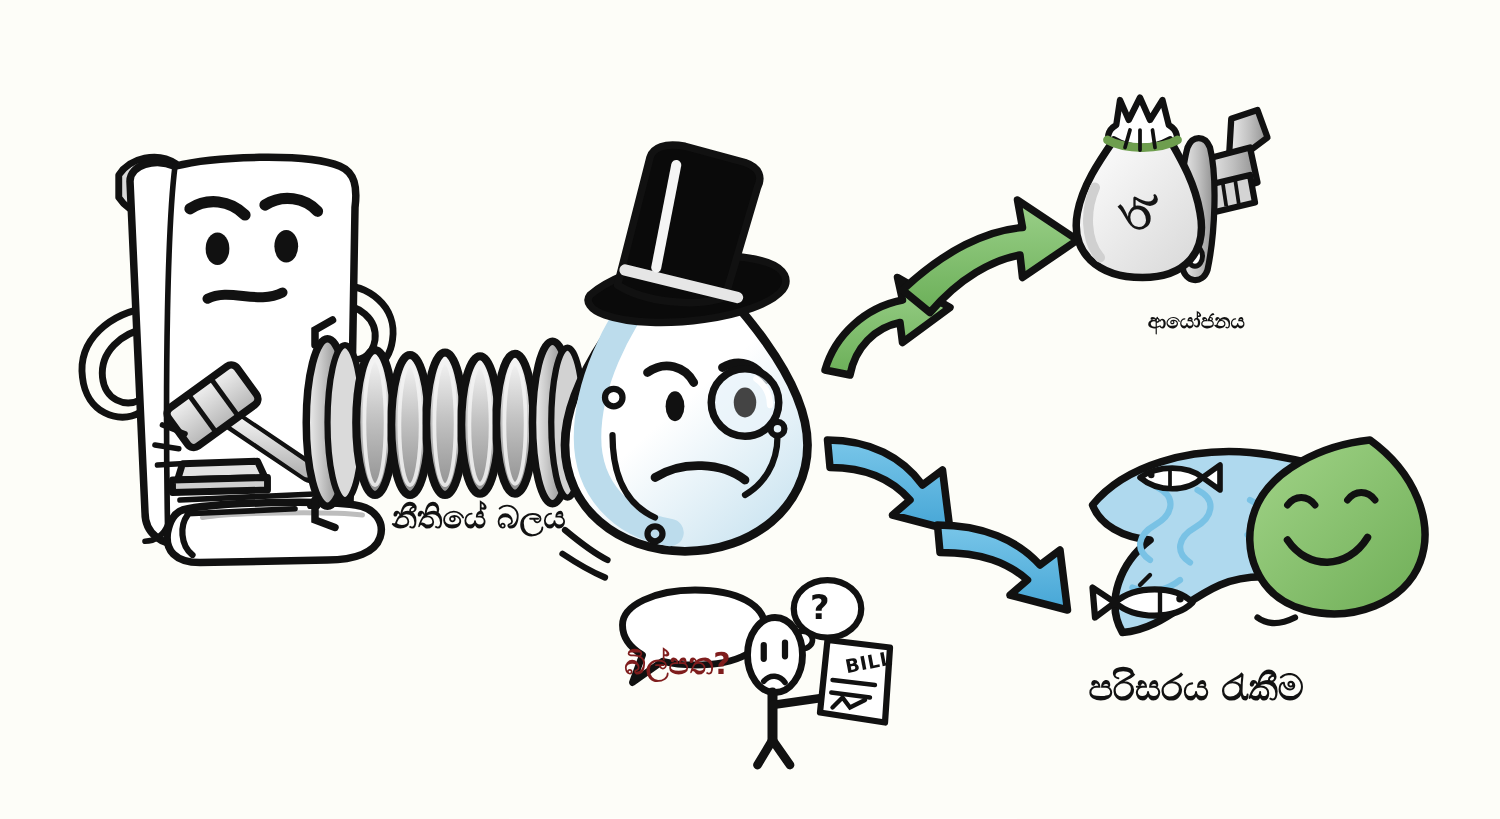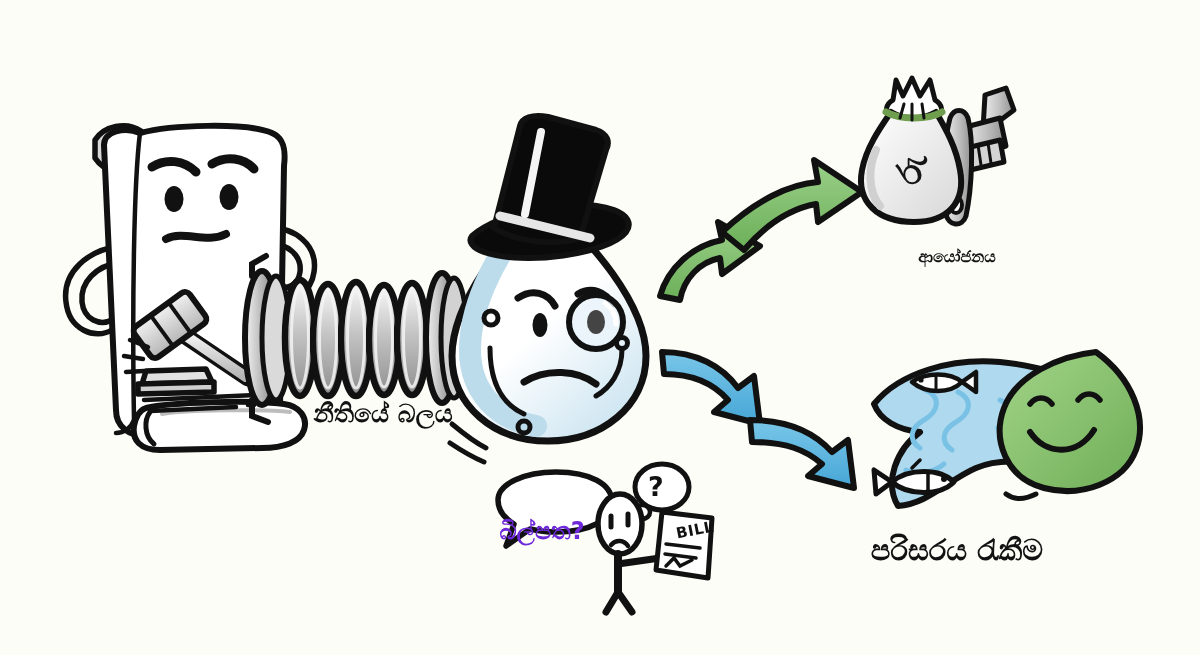--- a/index.html
+++ b/index.html
@@ -30,21 +30,21 @@
     font-weight: 700;
     color: #121212;
     white-space: nowrap;
     line-height: 1.15;
     user-select: none;
   }
   #cap-act      { left: 62px;  top: 462px; width: 240px; font-size: 25px; }
   #cap-law      { left: 288px; top: 400px; width: 190px; font-size: 25px; }
   #cap-invest   { left: 862px; top: 248px; width: 190px; font-size: 16px; }
   #cap-enviro   { left: 842px; top: 534px; width: 230px; font-size: 29px; }
-  #bubble-text  { left: 487px; top: 518px; width: 110px; font-size: 24px; color:#6d28d9; }
+  #bubble-text  { left: 487px; top: 518px; width: 110px; font-size: 24px; color:#7f1d1d; }
   #bill-word {
     position: absolute;
     left: 676px; top: 521px;
     font-family: "DejaVu Sans", "Liberation Sans", sans-serif;
     font-weight: 700;
     font-size: 15px;
     color: #111;
     transform: rotate(-11deg);
     letter-spacing: .5px;
     user-select: none;

